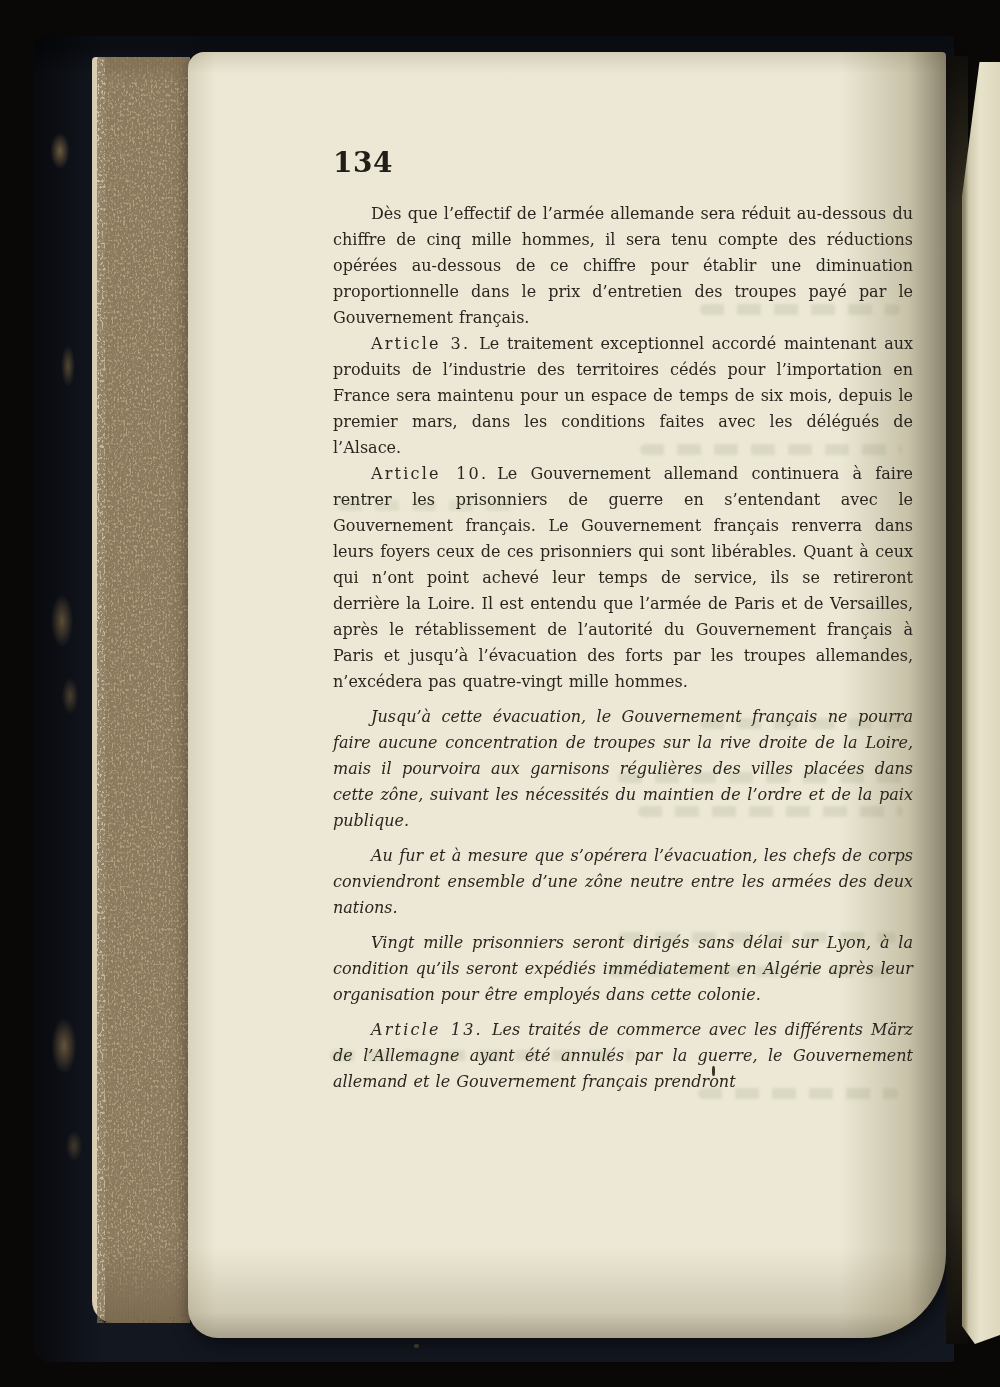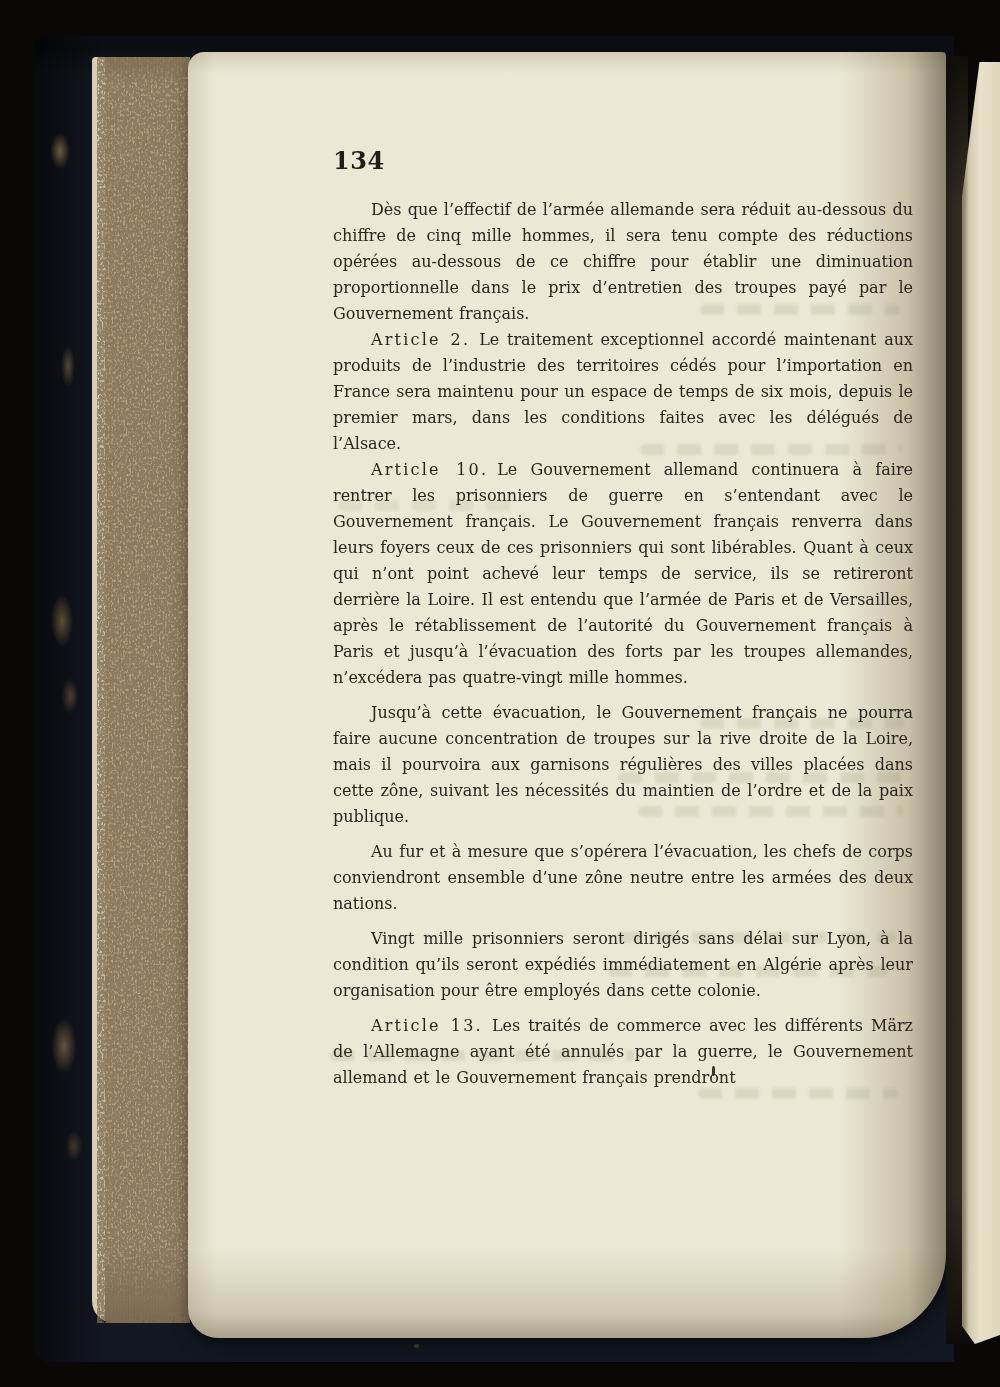--- a/index.html
+++ b/index.html
@@ -41,25 +41,25 @@
   
   .gutter{position:absolute;left:946px;top:56px;width:22px;height:1288px;
           background:linear-gradient(180deg, rgba(18,16,11,.95), rgba(56,51,37,.92) 12% 88%, rgba(14,12,8,.96));}
   .facing{position:absolute;left:962px;top:62px;width:38px;height:1282px;
           background:linear-gradient(90deg,#8f886c 0 2px,#cfc9ae 7px,#e7e2ca 18px,#ddd7bd 100%);
           clip-path:polygon(46% 0,100% 0,100% 99.3%,34% 100%,0 98.6%,0 10.5%);}
 
   
   .text-area{position:absolute;left:145px;top:94px;width:580px;color:#2a261f;}
   .header-row{display:flex;align-items:baseline;font-weight:bold;margin:0 0 22px 0;color:#211e17;}
-  .page-number{font-size:24px;letter-spacing:.5px;}
+  .page-number{font-size:28px;letter-spacing:.5px;}
   .running-title{flex:1;text-align:center;font-size:17.5px;letter-spacing:.2px;}
   .body-text p{margin:0;font-size:16px;line-height:26px;text-align:justify;text-indent:38px;
                hyphens:none;word-spacing:1px;}
-  .body-text p.spaced{margin-top:9px;}
+  .body-text p.spaced{margin-top:9px;font-style:italic;}
   .article-label{letter-spacing:2.2px;margin-right:9px;}
 
   
   .smudge{position:absolute;height:11px;border-radius:5px;opacity:.40;filter:blur(1.7px);
           background:repeating-linear-gradient(90deg, rgba(128,138,102,.42) 0 24px, rgba(128,138,102,0) 24px 37px);}
   .speck{position:absolute;background:#3a3426;border-radius:40%;}
 </style>
 </head>
 <body>
 
@@ -102,21 +102,21 @@
 
       <div class="header-row">
         <span class="page-number">134</span>
       </div>
 
       <div class="body-text">
         <p>
           <span>Dès que l’effectif de l’armée allemande sera réduit au-dessous du chiffre de cinq mille hommes, il sera tenu compte des réductions opérées au-dessous de ce chiffre pour établir une diminuation proportionnelle dans le prix d’entretien des troupes payé par le Gouvernement français.</span>
         </p>
         <p>
-          <span class="article-label">Article 2.</span><span>Le traitement exceptionnel accordé maintenant aux produits de l’industrie des territoires cédés pour l’importation en France sera maintenu pour un espace de temps de six mois, depuis le premier mars, dans les conditions faites avec les délégués de l’Alsace.</span>
+          <span class="article-label">Article 3.</span><span>Le traitement exceptionnel accordé maintenant aux produits de l’industrie des territoires cédés pour l’importation en France sera maintenu pour un espace de temps de six mois, depuis le premier mars, dans les conditions faites avec les délégués de l’Alsace.</span>
         </p>
         <p>
           <span class="article-label">Article 10.</span><span>Le Gouvernement allemand continuera à faire rentrer les prisonniers de guerre en s’entendant avec le Gouvernement français. Le Gouvernement français renverra dans leurs foyers ceux de ces prisonniers qui sont libérables. Quant à ceux qui n’ont point achevé leur temps de service, ils se retireront derrière la Loire. Il est entendu que l’armée de Paris et de Versailles, après le rétablissement de l’autorité du Gouvernement français à Paris et jusqu’à l’évacuation des forts par les troupes allemandes, n’excédera pas quatre-vingt mille hommes.</span>
         </p>
         <p class="spaced">
           <span>Jusqu’à cette évacuation, le Gouvernement français ne pourra faire aucune concentration de troupes sur la rive droite de la Loire, mais il pourvoira aux garnisons régulières des villes placées dans cette zône, suivant les nécessités du maintien de l’ordre et de la paix publique.</span>
         </p>
         <p class="spaced">
           <span>Au fur et à mesure que s’opérera l’évacuation, les chefs de corps conviendront ensemble d’une zône neutre entre les armées des deux nations.</span>
         </p>

